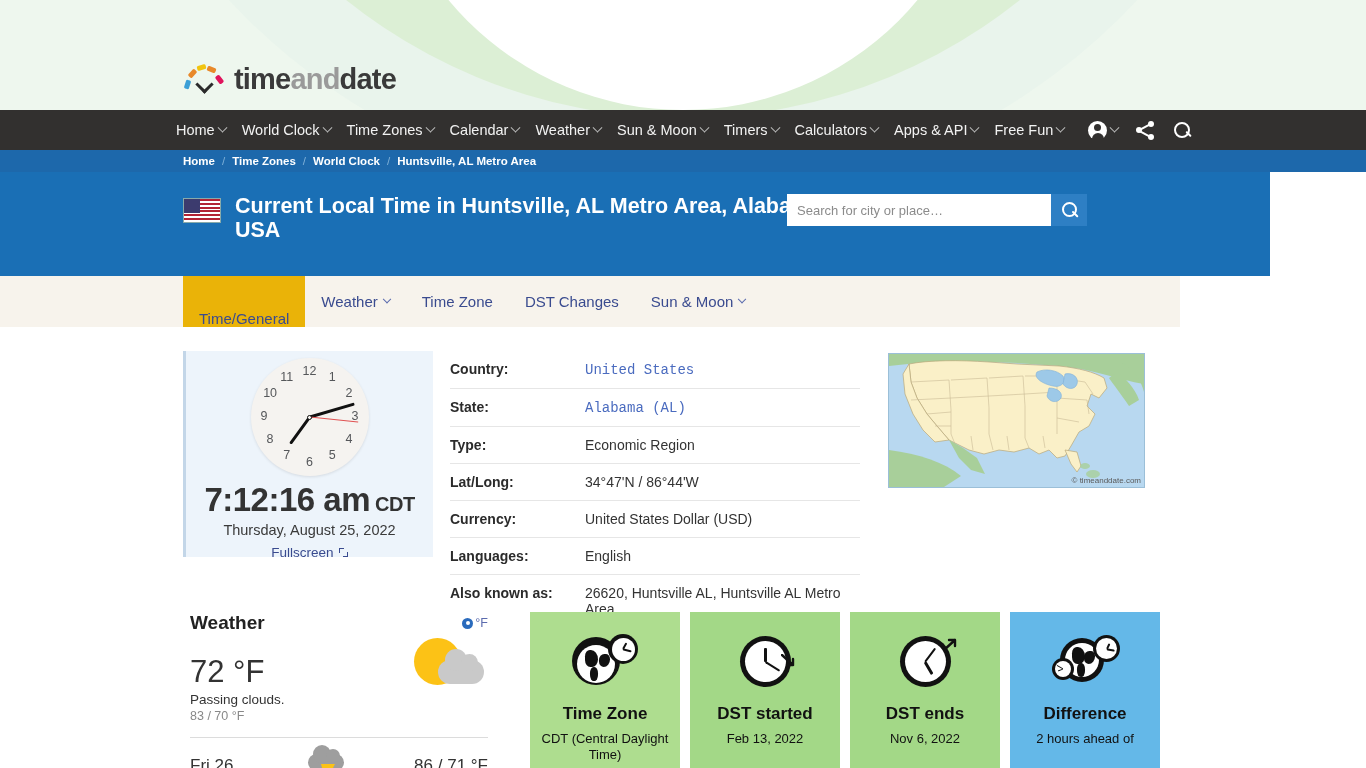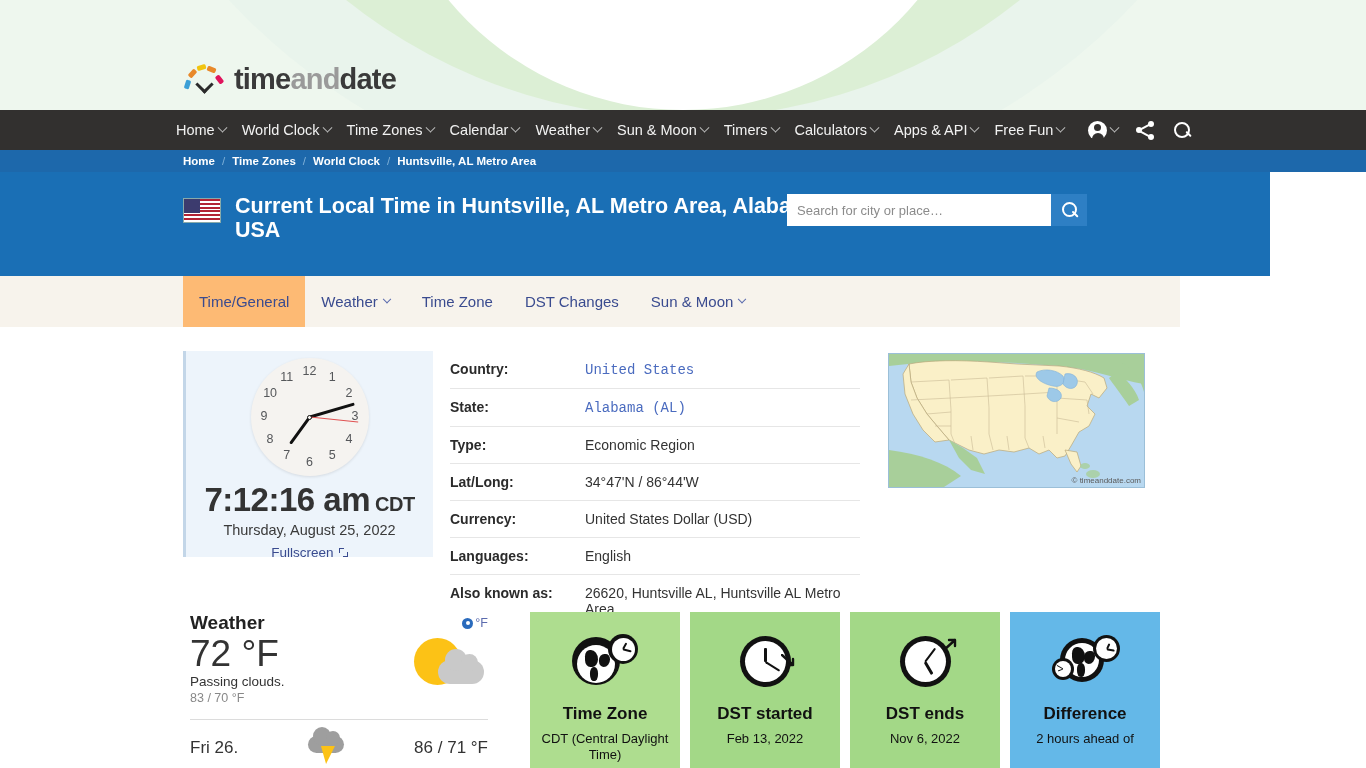--- a/index.html
+++ b/index.html
@@ -199,21 +199,21 @@
   .tabbar::after {
     content:''; position:absolute; right:0; top:0; width:186px; height:51px;
     background:#ffffff;
   }
   .tab {
     display: flex; align-items: center; gap: 6px;
     padding: 0 16px;
     color: #3a4b8f; font-size: 15px;
     cursor: pointer; white-space: nowrap;
   }
-  .tab.active { background: #fdba74; }
+  .tab.active { background: #eab308; align-items: flex-end; }
   .tab .tcaret {
     display:inline-block; width:6px; height:6px;
     border-right:1.5px solid #5b6bae; border-bottom:1.5px solid #5b6bae;
     transform: rotate(45deg) translate(-2px,-2px);
   }
 
   
   .main { position: relative; width: 1366px; background:#fff; }
 
   .clockcard {
@@ -304,21 +304,21 @@
   }
   .gear-dot {
     width: 11px; height: 11px; border-radius: 50%;
     background: #2a6bbd; position: relative;
   }
   .gear-dot::after {
     content:''; position:absolute; left:3.3px; top:3.3px;
     width:4.4px; height:4.4px; border-radius:50%; background:#fff;
   }
   .wx-title { font-size: 19px; font-weight: bold; color: #222; }
-  .wx-temp  { font-size: 37px; color: #333; margin-top: 2px; line-height: 36px; }
+  .wx-temp  { font-size: 31px; color: #333; margin-top: 20px; line-height: 36px; }
   .wx-desc  { font-size: 13.5px; color: #333; margin-top: 2px; }
   .wx-hilo  { font-size: 12.5px; color: #888; margin-top: 2px; }
   .wx-icon  { position:absolute; right: 4px; top: 22px; width: 76px; height: 58px; }
   .sun-circ {
     position:absolute; left:6px; top:4px; width:47px; height:47px;
     border-radius:50%; background:#fcc216;
   }
   .cloud-a {
     position:absolute; right:0px; top:26px; width:46px; height:24px;
     background:#c9c9c9; border-radius:13px;

